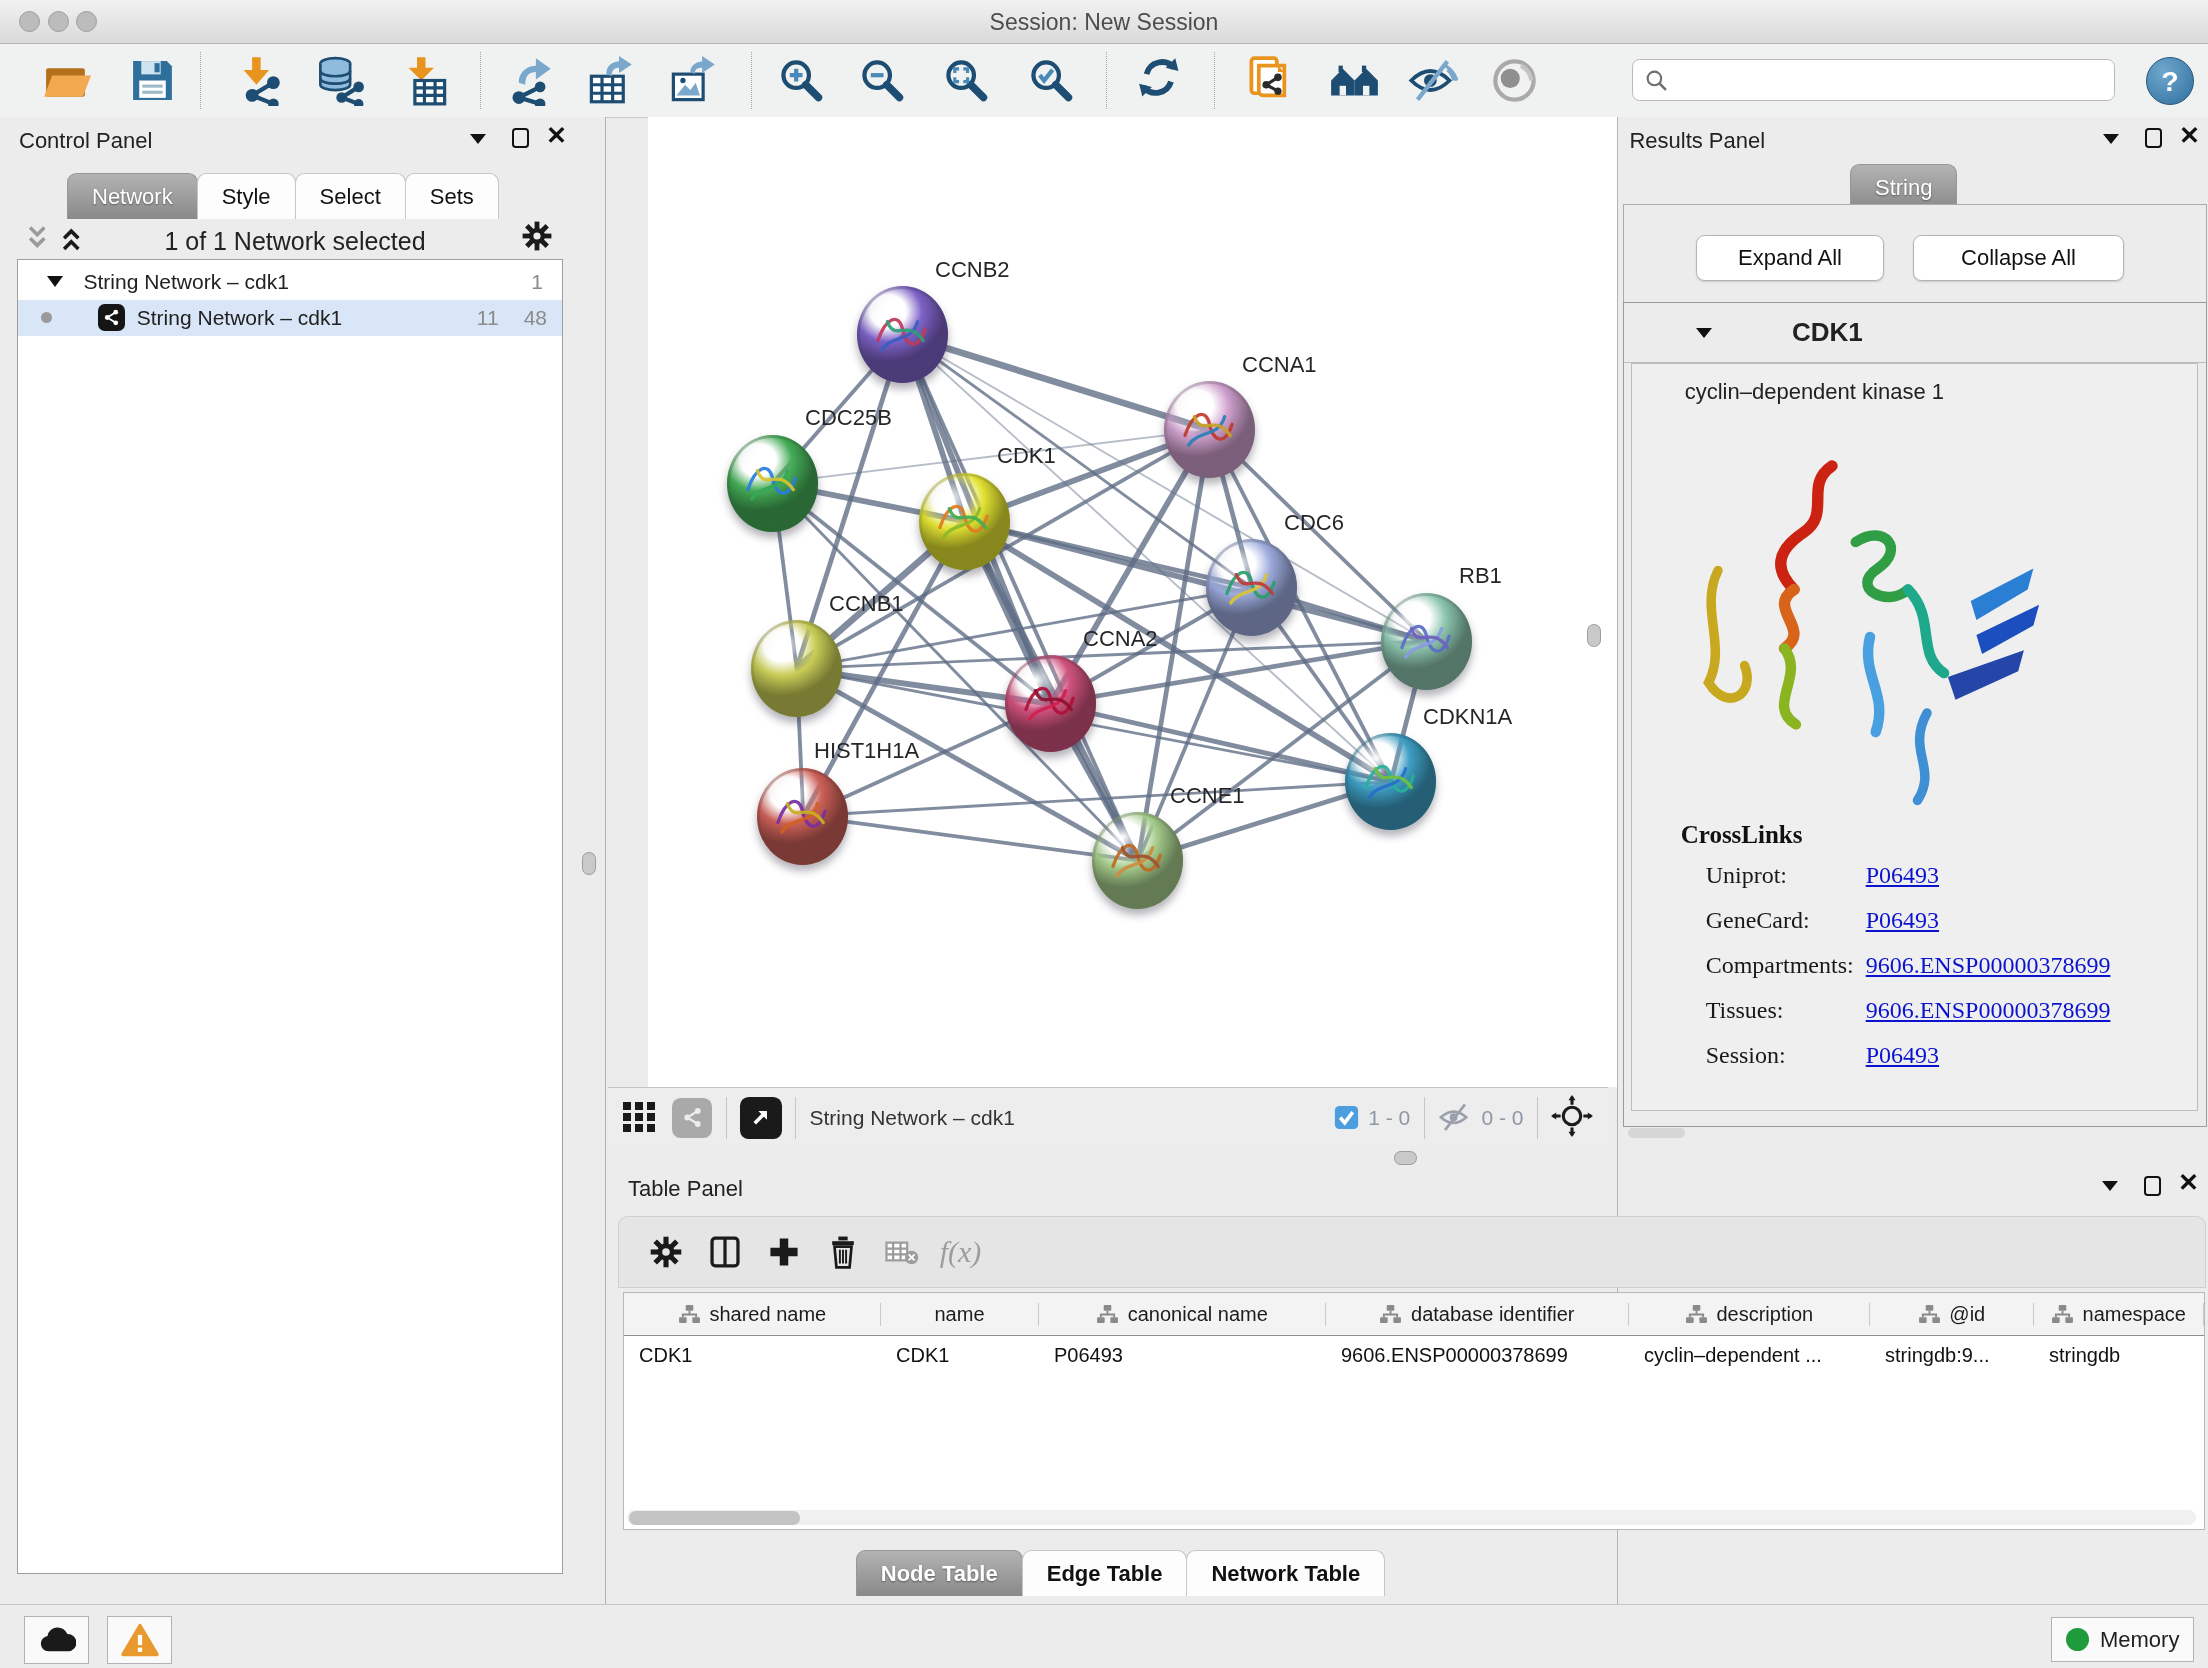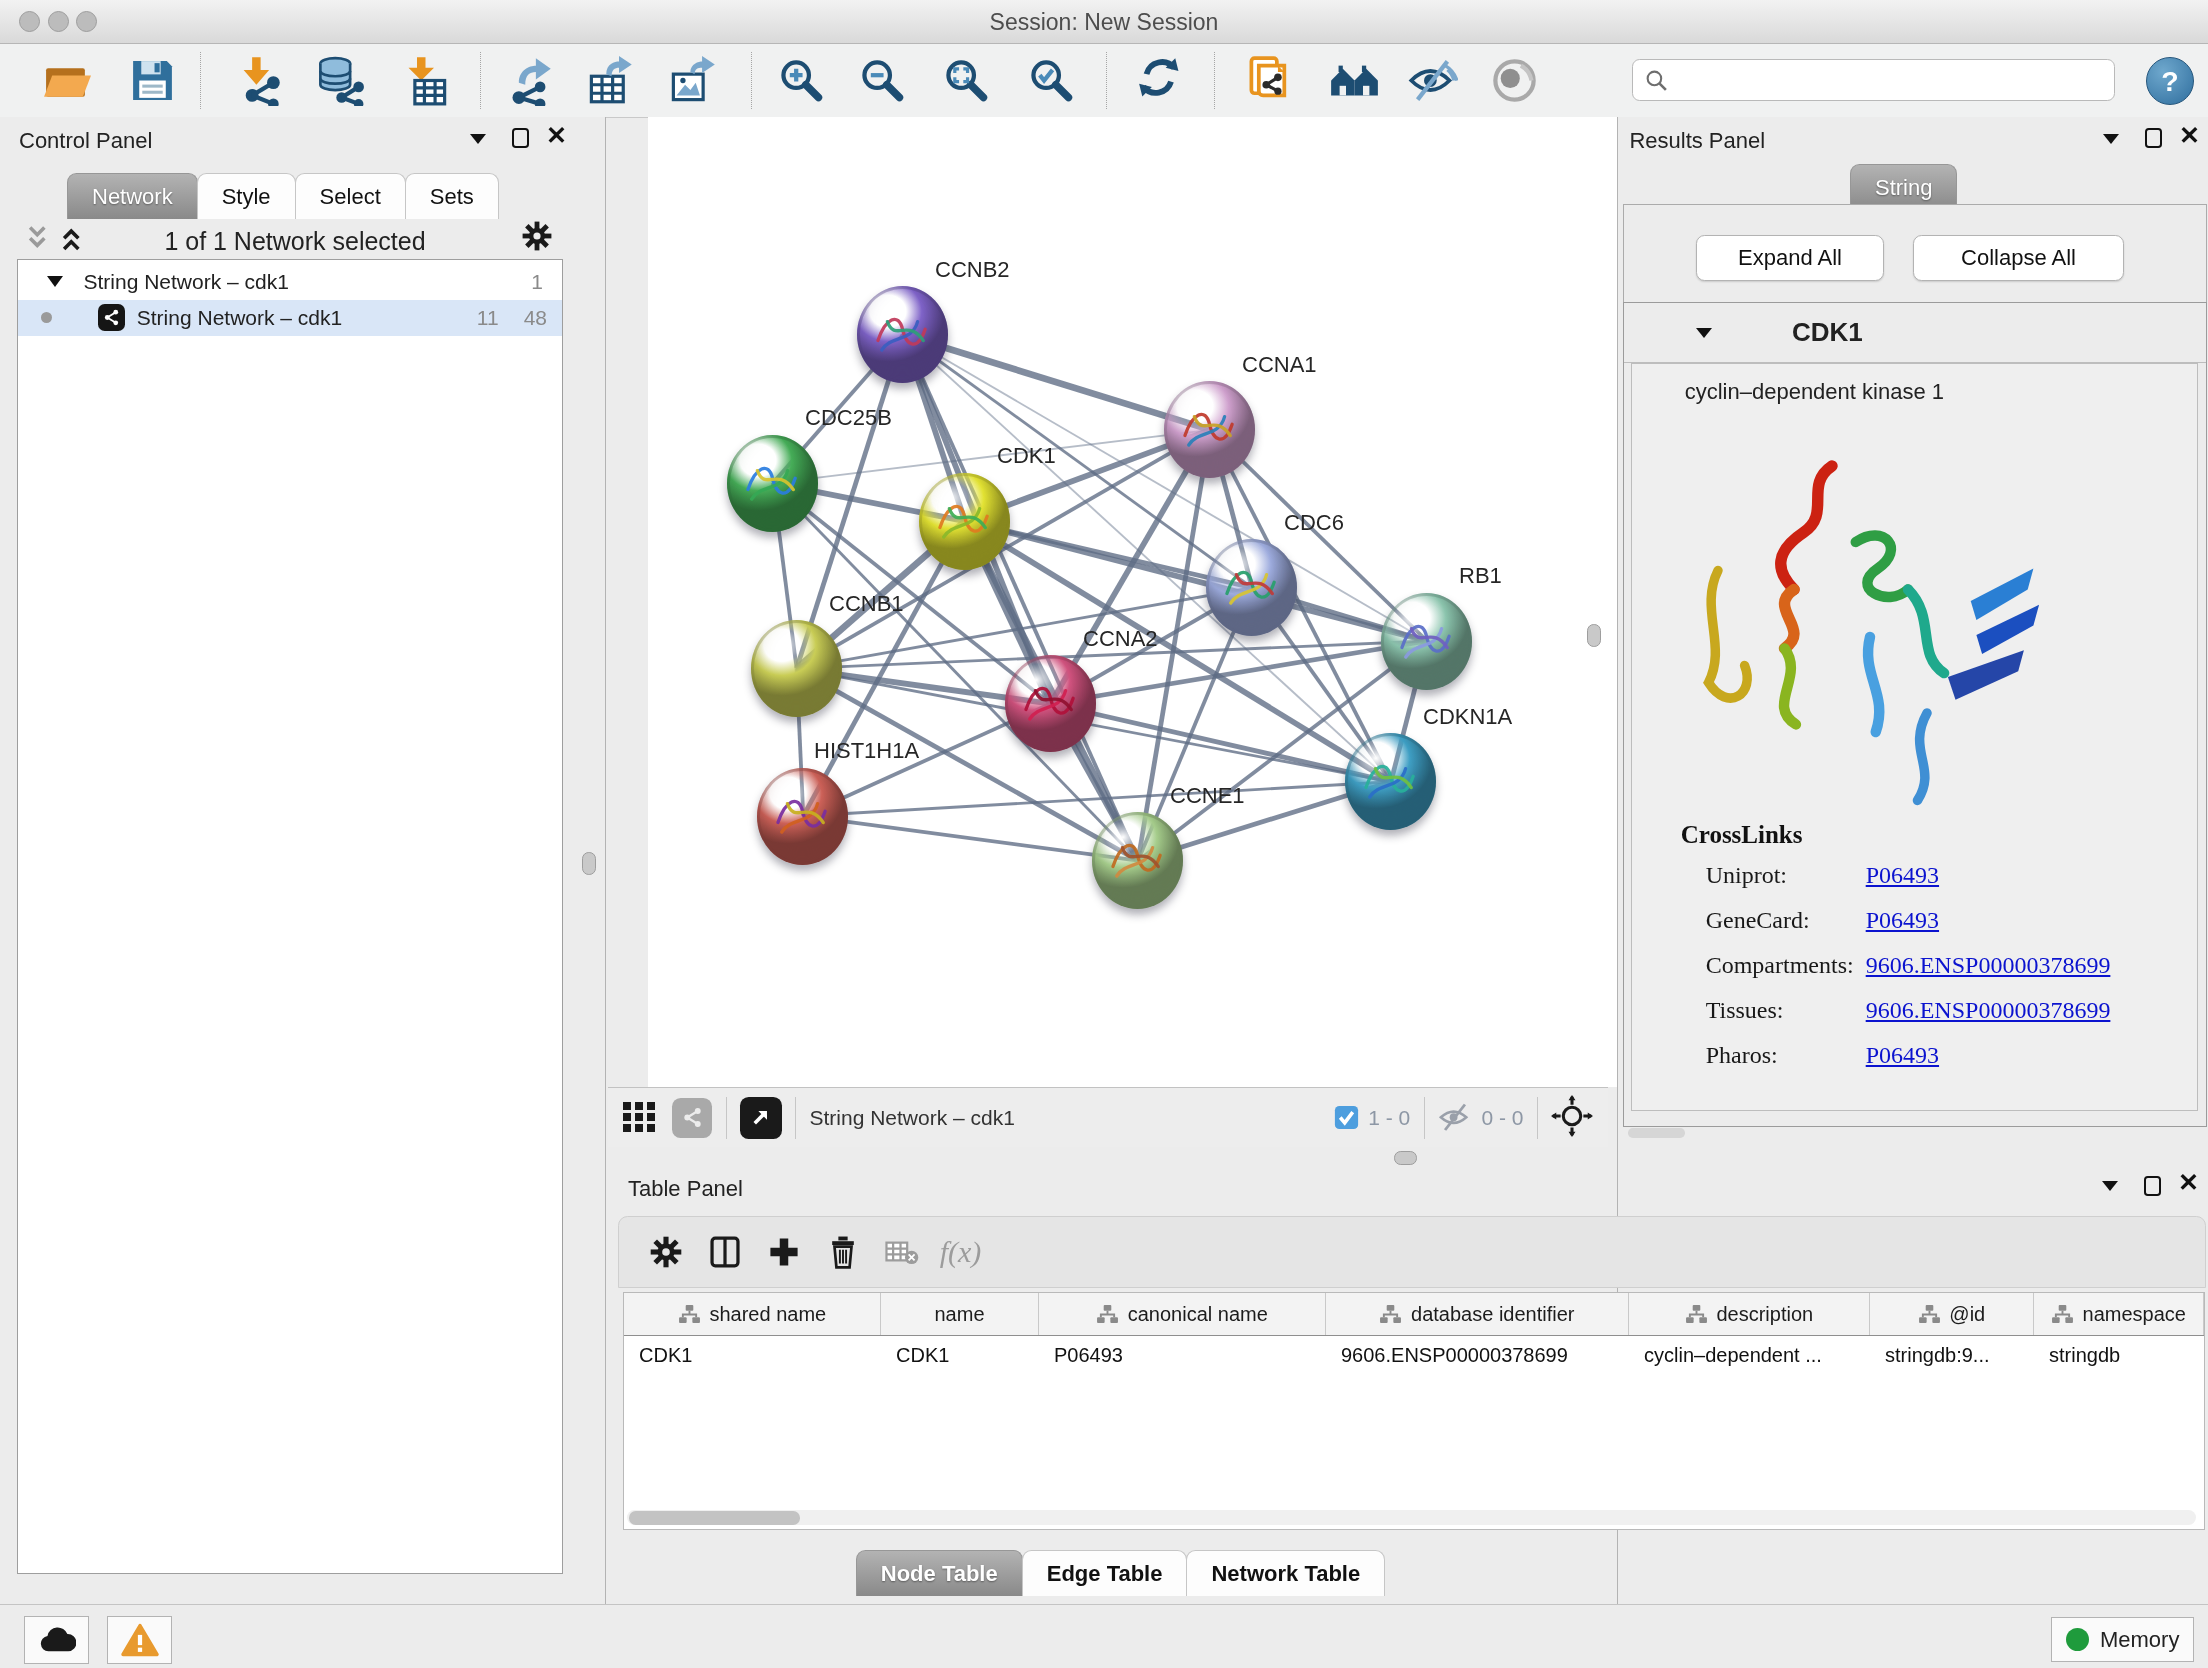--- a/index.html
+++ b/index.html
@@ -51,21 +51,21 @@
   .entrybody{position:absolute;left:6.7px;top:60px;width:567px;height:748px;background:#efefef;border:1px solid #bdbdbd;box-sizing:border-box;overflow:hidden;}
   .xl-title{font-family:"Liberation Serif",serif;font-weight:bold;font-size:25px;color:#111;}
   .xl-row{display:flex;font-family:"Liberation Serif",serif;font-size:24px;margin-bottom:18px;}
   .xl-label{width:160px;color:#181818;}
   .xl-value{color:#0b13cf;text-decoration:underline;cursor:pointer;}
   
   .tptoolbar{left:618px;top:1216px;width:1588px;height:72px;background:#e5e5e5;border:1px solid #cfcfcf;border-radius:9.5px 9.5px 0 0;display:flex;align-items:center;box-sizing:border-box;}
   .tpi{width:59px;height:53px;display:flex;align-items:center;justify-content:center;cursor:pointer;}
   .fx{font-family:"Liberation Serif",serif;font-style:italic;font-size:30px;color:#9c9c9c;}
   .tablebox{left:623px;top:1292px;width:1582px;height:238px;background:#fff;border:1px solid #b9b9b9;box-sizing:border-box;}
-  .thead{display:flex;height:42px;background:#f3f3f3;border-bottom:1.9px solid #8f8f8f;}
+  .thead{display:flex;height:42px;background:#f3f3f3;border-bottom:1.9px solid #8f8f8f;align-items:center;}
   .th{display:flex;align-items:center;justify-content:center;gap:8.6px;font-size:20px;color:#1c1c1c;border-right:1px solid #c9c9c9;box-sizing:border-box;overflow:hidden;white-space:nowrap;}
   .trow{display:flex;height:38px;}
   .td{display:flex;align-items:center;font-size:20px;color:#111;padding-left:15px;box-sizing:border-box;overflow:hidden;white-space:nowrap;}
   .hscroll{position:absolute;left:2.9px;bottom:3.8px;width:1569px;height:15px;background:#f0f0f0;border-radius:7.6px;}
   .hthumb{position:absolute;left:1.9px;top:1px;width:171px;height:13.3px;background:#c3c3c3;border-radius:6.7px;}
   .ttabs{left:16px;top:1550px;width:2208px;height:49px;text-align:center;font-weight:bold;}
   
   .statusbar{left:0;top:1604px;width:2208px;height:65px;background:#ececec;border-top:1px solid #c4c4c4;}
   .sbtn{top:10.5px;width:65px;height:48px;background:#fafafa;border:1.9px solid #b3b3b3;display:flex;align-items:center;justify-content:center;box-sizing:border-box;}
   .membtn{top:12.4px;left:2051px;width:143px;height:45px;background:#fafafa;border:1.9px solid #b3b3b3;display:flex;align-items:center;justify-content:center;gap:11.4px;font-size:22px;box-sizing:border-box;}
@@ -520,21 +520,21 @@
         </div>
         <div class="xl-row">
           <span class="xl-label">Compartments:</span>
           <a class="xl-value">9606.ENSP00000378699</a>
         </div>
         <div class="xl-row">
           <span class="xl-label">Tissues:</span>
           <a class="xl-value">9606.ENSP00000378699</a>
         </div>
         <div class="xl-row">
-          <span class="xl-label">Pharos:</span>
+          <span class="xl-label">Session:</span>
           <a class="xl-value">P06493</a>
         </div>
       </div>
   </div>
 </div>
 <div class="abs" style="left:1628px;top:1128px;width:57px;height:9.5px;background:#d6d6d6;border-radius:4.8px"></div>
 
 <div class="abs ptitle" style="left:628px;top:1176px">Table Panel</div>
 <div class="abs pctl-tri" style="left:2102px;top:1181px"></div>
 <div class="abs pctl-sq" style="left:2144px;top:1176px"></div>

